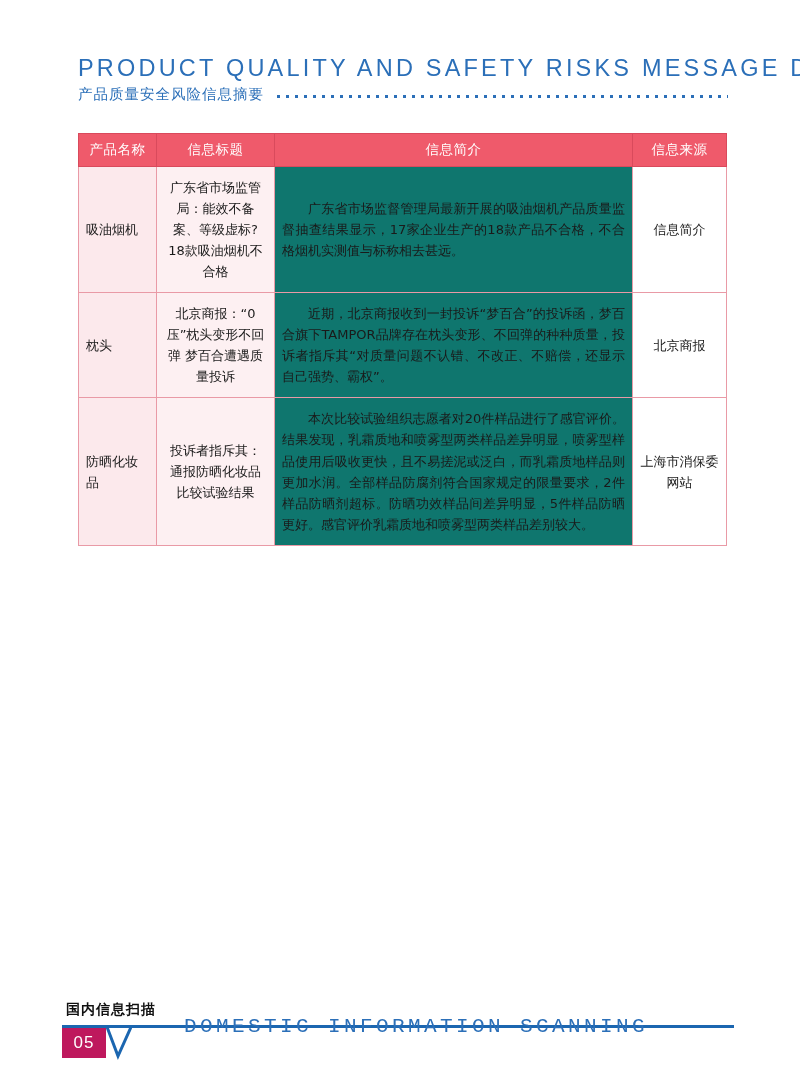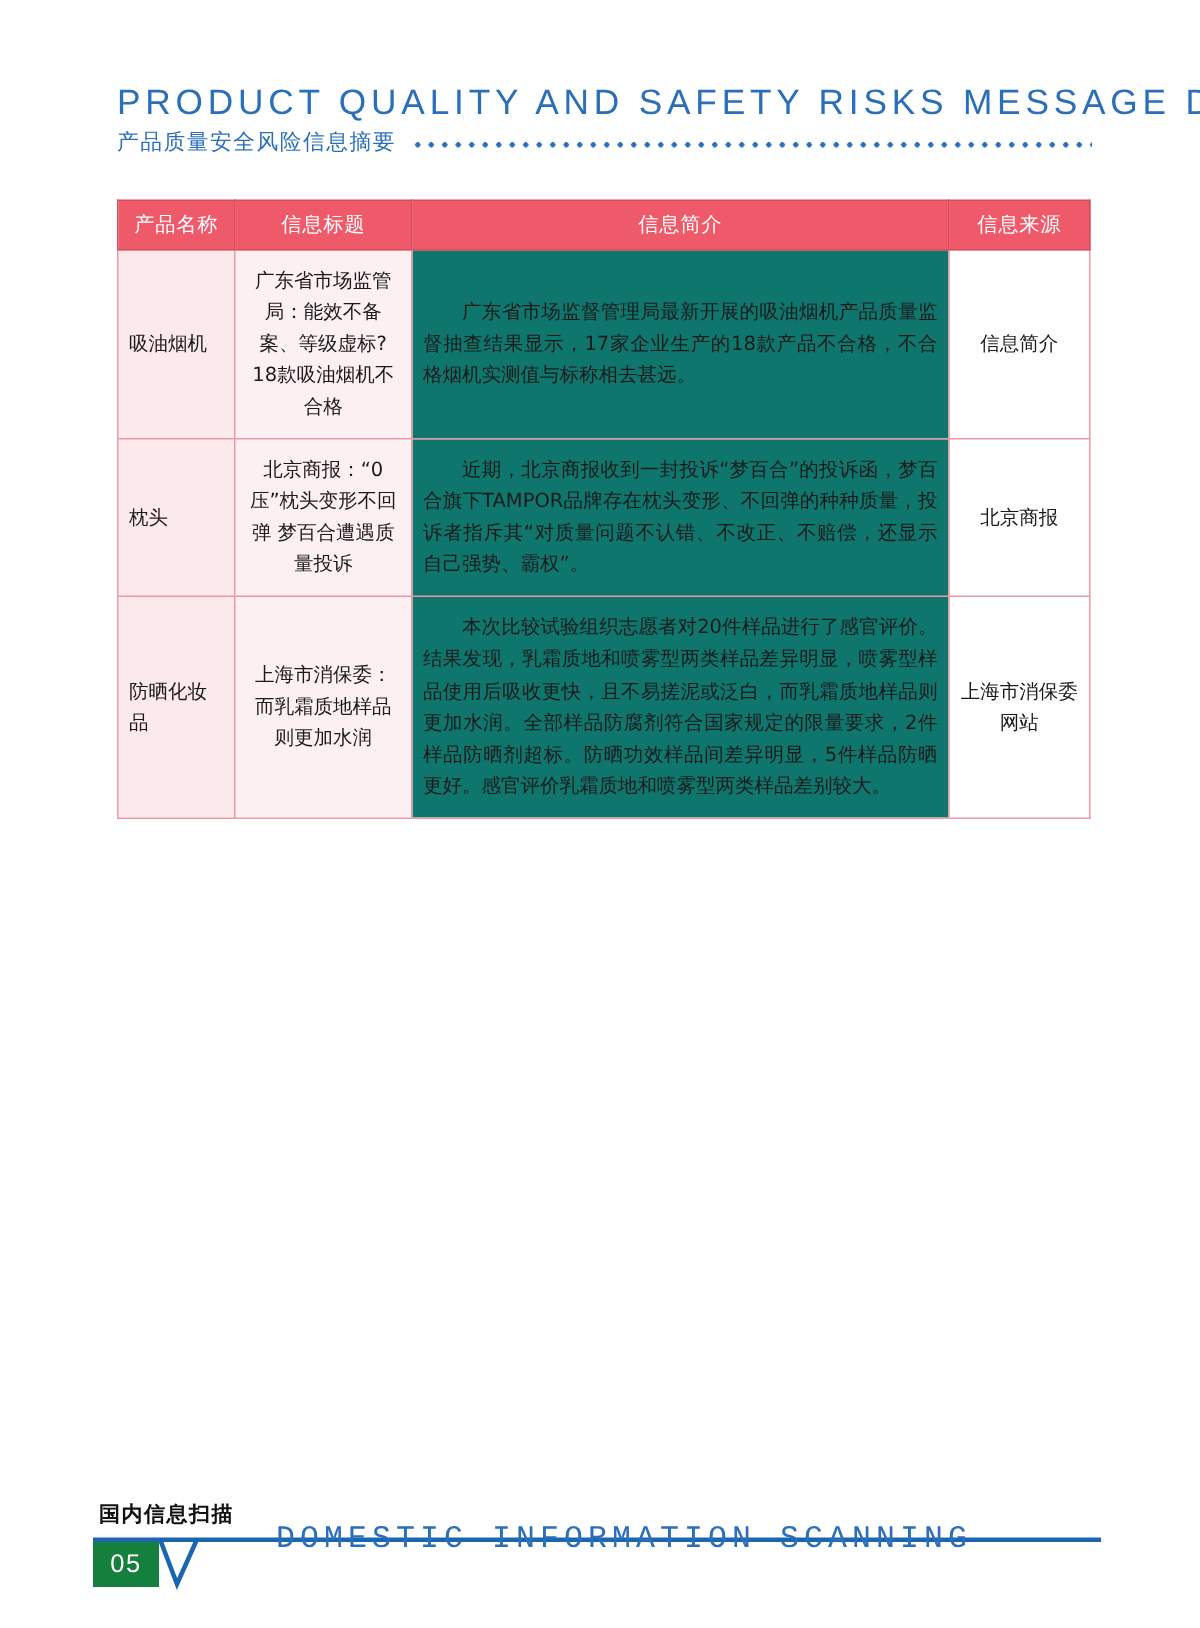--- a/index.html
+++ b/index.html
@@ -147,21 +147,21 @@
     font-weight: bold;
     color: #111111;
     letter-spacing: 1px;
   }
   .footer-box {
     position: absolute;
     left: 6px;
     top: 27px;
     width: 44px;
     height: 30px;
-    background: #15803d;
+    background: #be185d;
     color: #ffffff;
     font-family: "Liberation Sans", sans-serif;
     font-size: 17px;
     letter-spacing: 1px;
     display: flex;
     align-items: center;
     justify-content: center;
   }
   .footer-tick {
     position: absolute;
@@ -222,21 +222,21 @@
         <tr>
           <td class="c-name">枕头</td>
           <td class="c-title">北京商报：“0压”枕头变形不回弹 梦百合遭遇质量投诉</td>
           <td class="c-desc">
               <p>近期，北京商报收到一封投诉“梦百合”的投诉函，梦百合旗下TAMPOR品牌存在枕头变形、不回弹的种种质量，投诉者指斥其“对质量问题不认错、不改正、不赔偿，还显示自己强势、霸权”。</p>
             </td>
           <td class="c-source">北京商报</td>
         </tr>
         <tr>
           <td class="c-name">防晒化妆品</td>
-          <td class="c-title">上海市消保委：而乳霜质地样品则更加水润</td>
+          <td class="c-title">投诉者指斥其：通报防晒化妆品比较试验结果</td>
           <td class="c-desc">
               <p>本次比较试验组织志愿者对20件样品进行了感官评价。结果发现，乳霜质地和喷雾型两类样品差异明显，喷雾型样品使用后吸收更快，且不易搓泥或泛白，而乳霜质地样品则更加水润。全部样品防腐剂符合国家规定的限量要求，2件样品防晒剂超标。防晒功效样品间差异明显，5件样品防晒更好。感官评价乳霜质地和喷雾型两类样品差别较大。</p>
             </td>
           <td class="c-source">上海市消保委网站</td>
         </tr>
       </tbody>
     </table>
   </div>
 
   <div class="footer">

